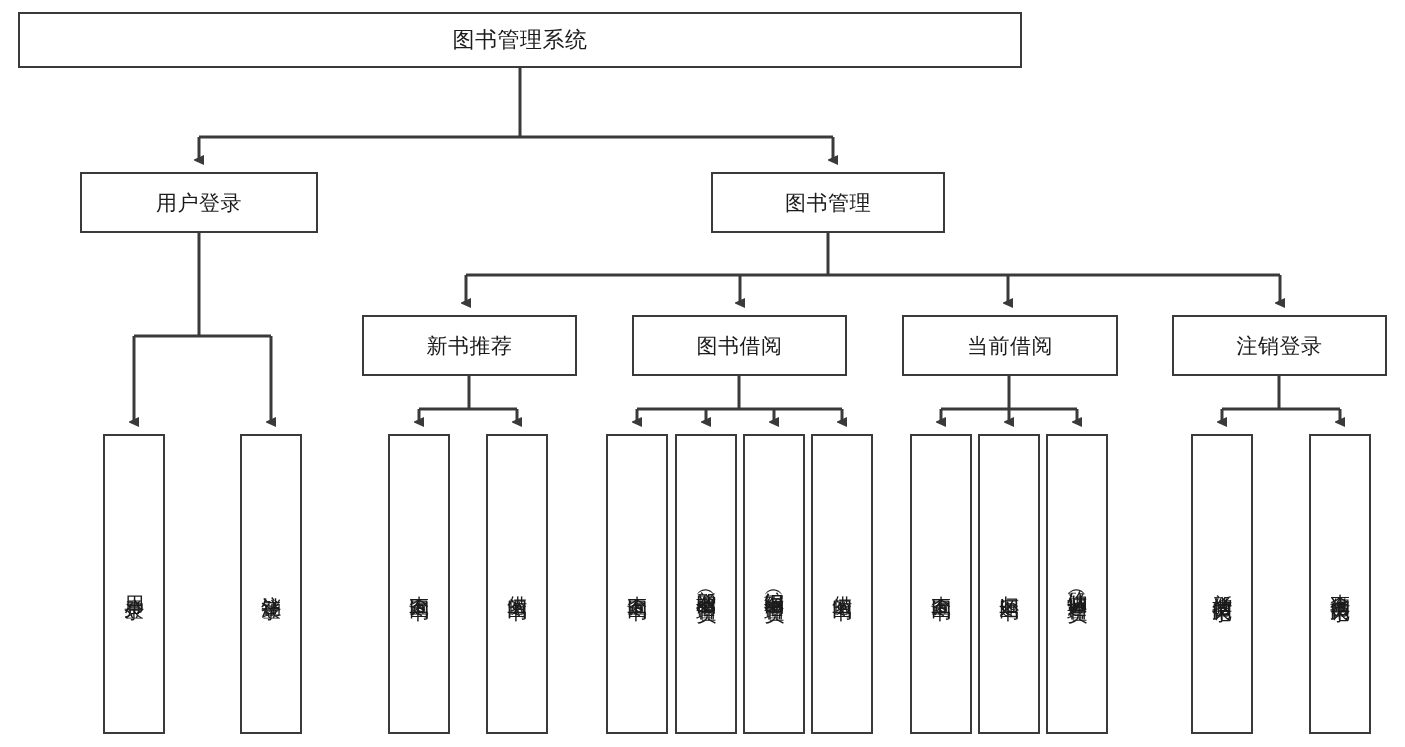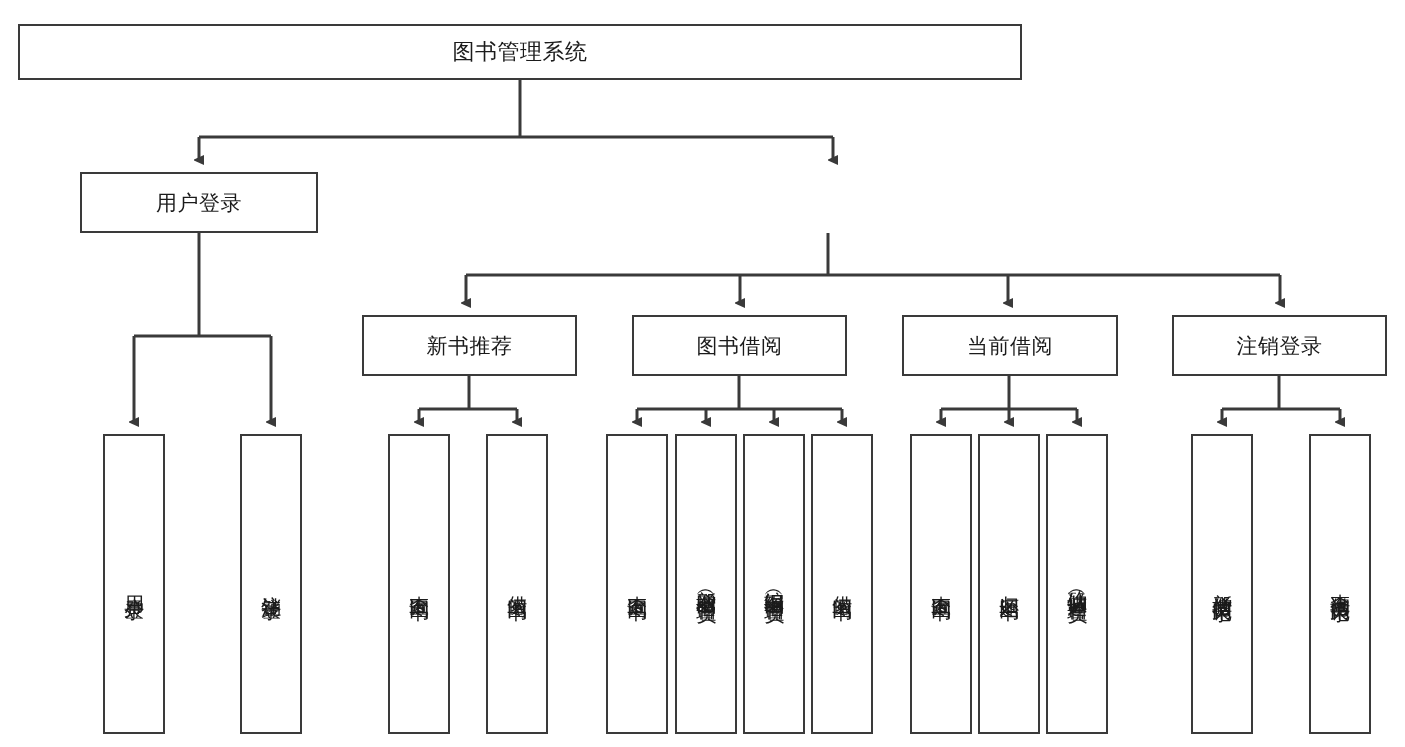--- a/index.html
+++ b/index.html
@@ -117,23 +117,24 @@
       <path d="M1009,409 L1009,422" marker-end="url(#arrow)"></path>
       <path d="M1077,409 L1077,422" marker-end="url(#arrow)"></path>
 
       <path d="M1279,376 L1279,409"></path>
       <path d="M1222,409 L1340,409"></path>
       <path d="M1222,409 L1222,422" marker-end="url(#arrow)"></path>
       <path d="M1340,409 L1340,422" marker-end="url(#arrow)"></path>
     </g>
   </svg>
 
-  <div class="node horiz title" style="left:18px; top:24px; width:1004px; height:56px;">图书管理系统</div>
+  <div class="node horiz title" style="left:18px; top:12px; width:1004px; height:56px;">图书管理系统</div>
 
   <div class="node horiz" style="left:80px; top:172px; width:238px; height:61px;">用户登录</div>
+  <div class="node horiz" style="left:711px; top:172px; width:234px; height:61px;">图书管理</div>
 
   <div class="node horiz" style="left:362px; top:315px; width:215px; height:61px;">新书推荐</div>
   <div class="node horiz" style="left:632px; top:315px; width:215px; height:61px;">图书借阅</div>
   <div class="node horiz" style="left:902px; top:315px; width:216px; height:61px;">当前借阅</div>
   <div class="node horiz" style="left:1172px; top:315px; width:215px; height:61px;">注销登录</div>
 
   <div class="node vert" style="left:103px; top:434px; width:62px; height:300px;">用户登录</div>
   <div class="node vert" style="left:240px; top:434px; width:62px; height:300px;">注销登录</div>
 
   <div class="node vert" style="left:388px; top:434px; width:62px; height:300px;">查询图书</div>

